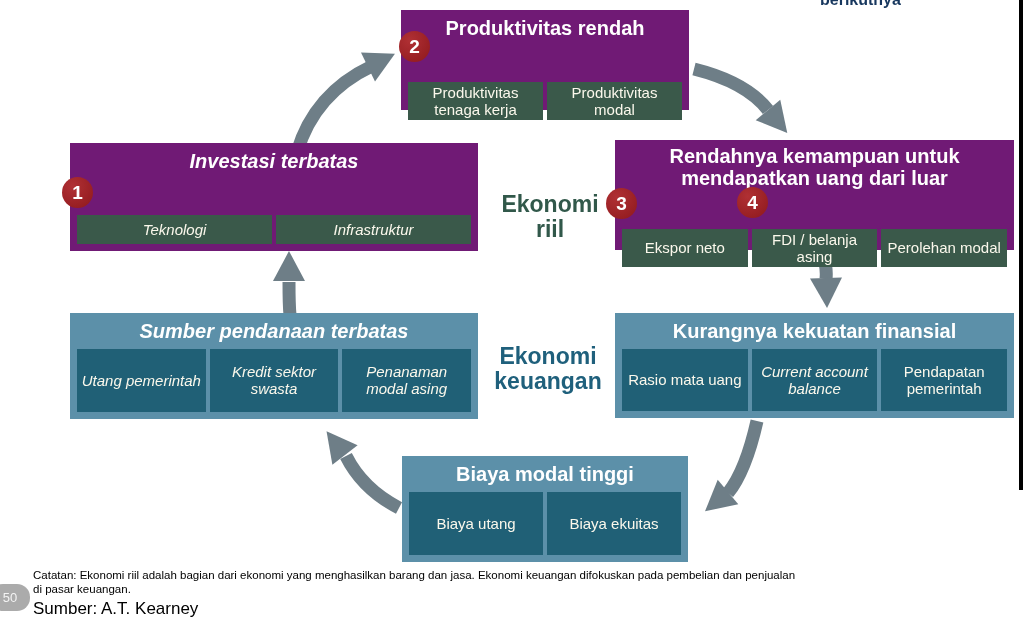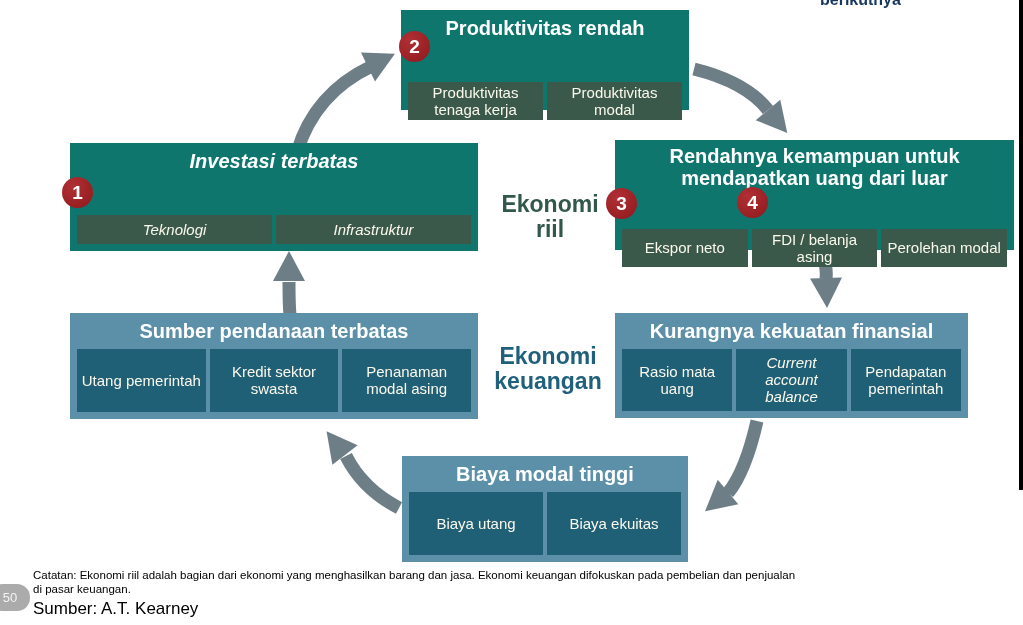--- a/index.html
+++ b/index.html
@@ -5,21 +5,21 @@
   html,body { margin:0; padding:0; background:#ffffff; }
   .stage {
     position:relative; width:1023px; height:625px; background:#ffffff;
     overflow:hidden; font-family:"Liberation Sans", sans-serif;
   }
   .arrows { position:absolute; left:0; top:0; z-index:1; }
   .panel {
     position:absolute; z-index:2; box-sizing:border-box;
     display:flex; flex-direction:column; padding:4px 7px 7px;
   }
-  .panel.green { background:#0f766e; }
+  .panel.green { background:#701a75; }
   .panel.blue  { background:#5C90A9; }
   .panel .title {
     color:#ffffff; font-weight:bold; font-size:20px; text-align:center;
     line-height:1.18; padding:3px 0 5px;
   }
   .panel-right .title { line-height:1.12; padding:1px 0 3px; }
   .cells { flex:1; display:flex; gap:4px; }
   .cell {
     flex:1; display:flex; align-items:center; justify-content:center;
     text-align:center; font-size:15px; line-height:1.15; color:#FBF8EC;
@@ -51,22 +51,22 @@
     position:absolute; left:-10px; top:584px; width:40px; height:27px; z-index:1;
     background:#9D9D9D; opacity:0.85; border-radius:13px;
     display:flex; align-items:center; justify-content:center;
     color:#f2f2f2; font-size:13px;
   }
   .edge-strip { position:absolute; left:1019px; top:0; width:4px; height:490px; background:#000; z-index:4; }
 
   .panel-top       { left:401px; top:10px;  width:288px; height:100px; }
   .panel-left      { left:70px;  top:143px; width:408px; height:108px;font-style:italic; }
   .panel-right     { left:615px; top:140px; width:399px; height:110px; }
-  .panel-mid-left  { left:70px;  top:313px; width:408px; height:106px; }
-  .panel-mid-right { left:615px; top:313px; width:353px; height:105px; }
+  .panel-mid-left  { left:70px;  top:313px; width:408px; height:106px;font-style:italic; }
+  .panel-mid-right { left:615px; top:313px; width:399px; height:105px; }
   .panel-bottom    { left:402px; top:448px; width:286px; height:106px;margin-top:8px; }
   .badge-1 { left:62px;  top:177px; }
   .badge-2 { left:399px; top:31px; }
   .badge-3 { left:606px; top:188px; }
   .badge-4 { left:737px; top:187px; }
 </style>
 </head>
 <body>
 
 <div class="stage">

